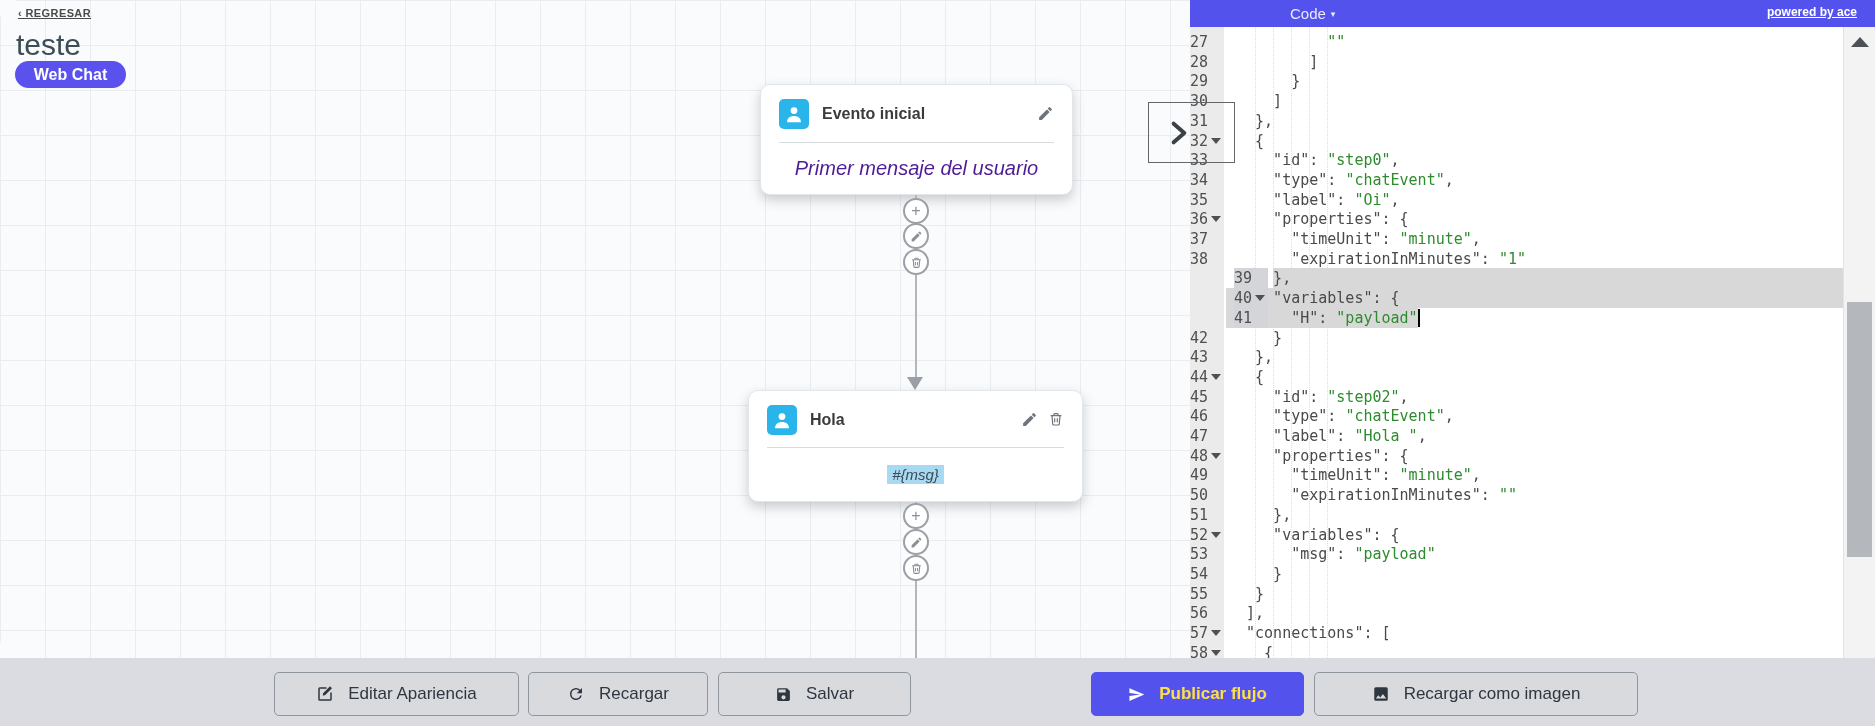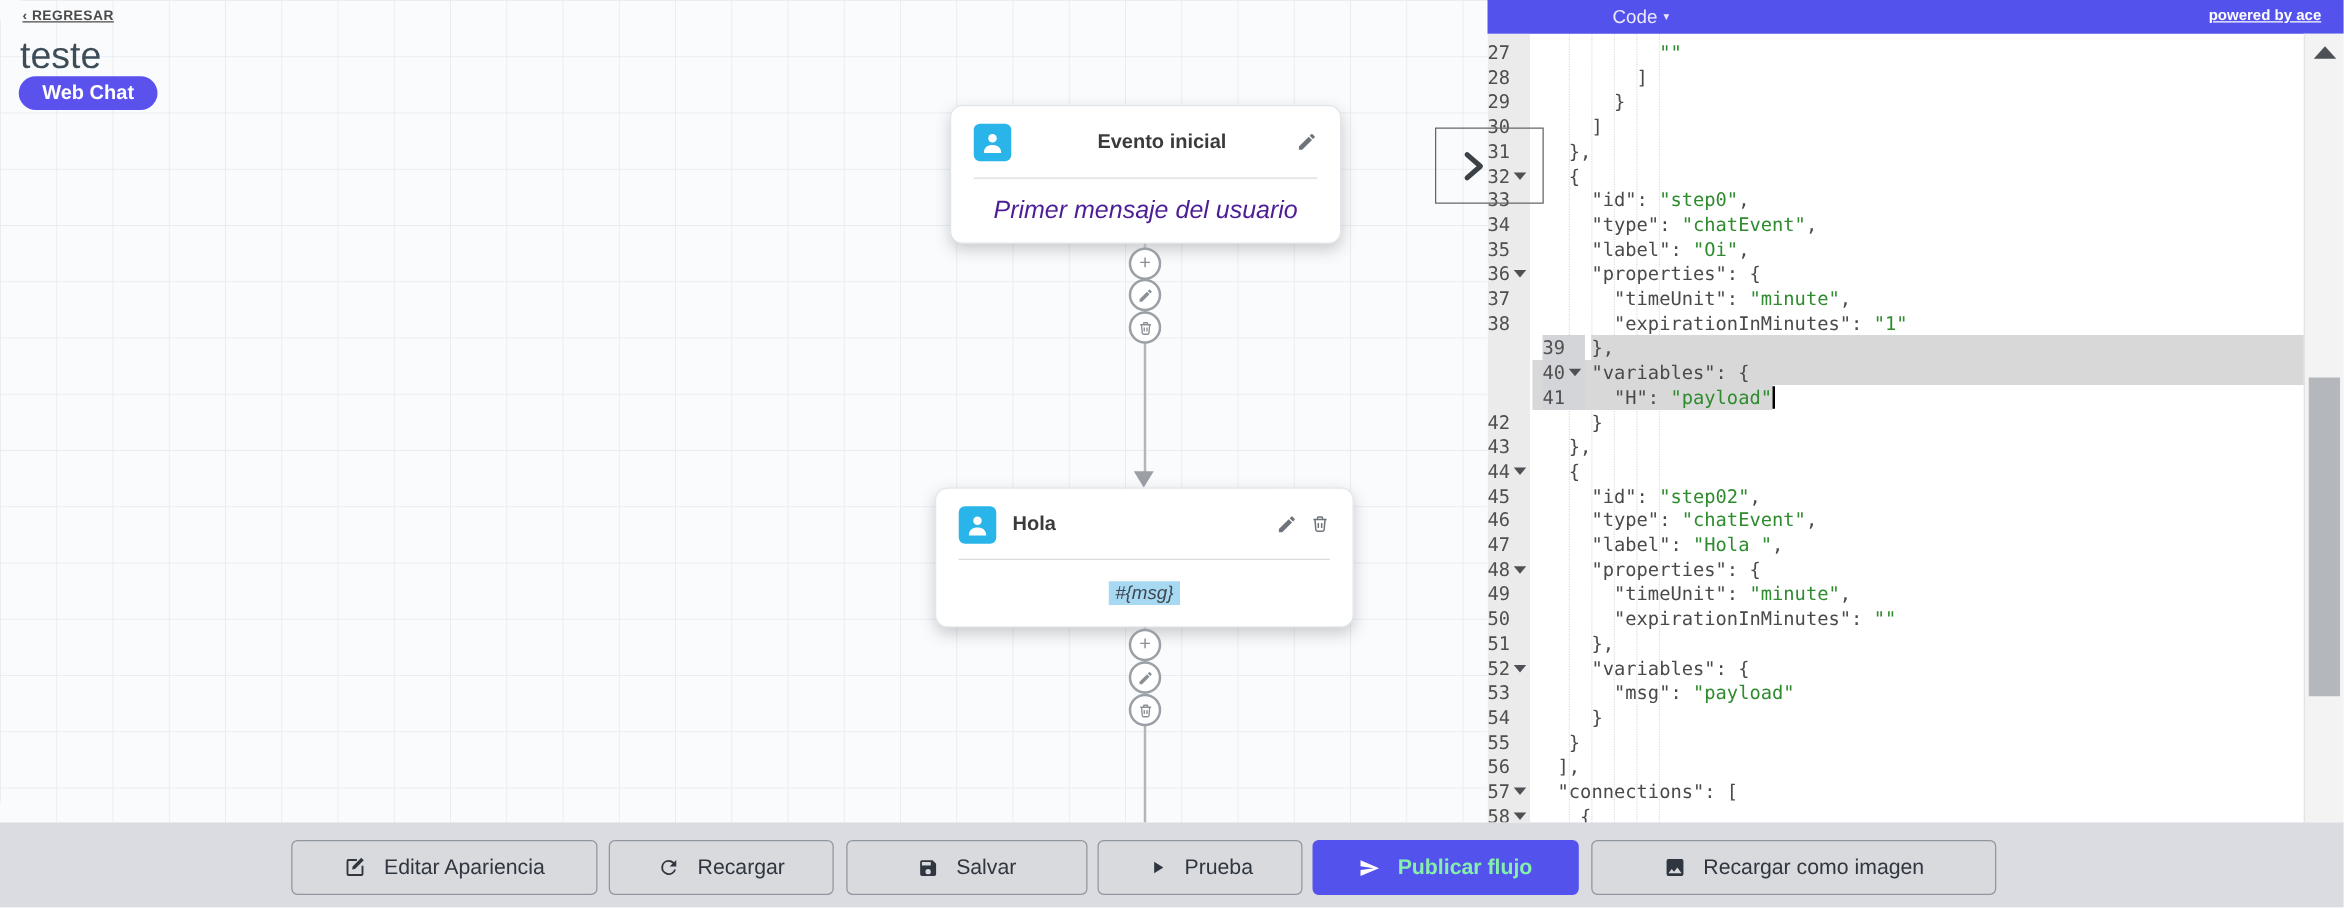--- a/index.html
+++ b/index.html
@@ -15,21 +15,21 @@
 
   .back-link { position:absolute; left:18px; top:7px; font-size:11px; font-weight:bold;
     color:#4a4a4a; text-decoration:underline; letter-spacing:.4px; cursor:pointer; }
   .flow-title { position:absolute; left:16px; top:28px; font-size:30px; font-weight:500; color:#3d4d57; }
   .channel-badge { position:absolute; left:15px; top:61px; width:111px; height:27px; border-radius:14px;
     background:#5b52ee; color:#fff; font-size:16px; font-weight:bold; display:flex; align-items:center; justify-content:center; }
 
   
   .node { position:absolute; background:#fff; border:1px solid #e3e6e9; border-radius:10px;
     box-shadow:0 5px 12px rgba(60,64,67,.25); }
-  .node-1 { left:760px; top:84px; width:313px; height:111px;text-align:center; }
+  .node-1 { left:760px; top:84px; width:313px; height:111px; }
   .node-2 { left:748px; top:390px; width:335px; height:112px; }
   .node-head { position:absolute; left:0; top:0; right:0; height:57px; display:flex; align-items:center; padding:0 18px; }
   .node-avatar { width:30px; height:30px; border-radius:5px; background:#29b5ea; display:flex; align-items:center; justify-content:center; flex:0 0 auto; }
   .node-title { margin-left:13px; font-size:16px; font-weight:bold; color:#3b3b3b; flex:1 1 auto; }
   .node-actions { display:flex; gap:10px; color:#6e747a; }
   .node-actions svg { display:block; cursor:pointer; }
   .node-divider { position:absolute; left:18px; right:18px; height:0; border-top:1px solid #d9dcde; }
   .node-1 .node-divider { top:57px; } .node-2 .node-divider { top:56px; }
   .node-body { position:absolute; left:0; right:0; bottom:0; display:flex; align-items:center; justify-content:center; }
   .node-1 .node-body { top:58px; } .node-2 .node-body { top:57px; }
@@ -75,23 +75,23 @@
   
   .scrollbar { position:absolute; right:0; top:27px; width:32px; height:631px; background:#f3f3f3; border-left:1px solid #e3e3e3; }
   .scroll-up { position:absolute; left:7px; top:10px; width:0; height:0;
     border-left:9px solid transparent; border-right:9px solid transparent; border-bottom:10px solid #4d5156; cursor:pointer; }
   .scroll-thumb { position:absolute; left:3px; top:275px; width:25px; height:255px; background:#b4b8bc; cursor:pointer; }
 
   
   .toolbar { position:absolute; left:0; top:658px; width:1875px; height:68px; background:#dbdce2; }
   .tb-btn { position:absolute; top:14px; height:44px; background:#d9dade; border:1px solid #8f969e; border-radius:5px;
     display:flex; align-items:center; justify-content:center; gap:14px; font-size:17px; color:#2f3640;
-    font-family:"Liberation Sans",sans-serif; cursor:pointer; }
+    font-family:"Liberation Sans",sans-serif; cursor:pointer;margin-left:41px; }
   .tb-btn svg { flex:0 0 auto; }
-  .tb-btn.primary { background:#5352ed; border-color:#5352ed; color:#86efac; font-weight:bold; }
+  .tb-btn.primary { background:#5352ed; border-color:#5352ed; color:#fde047; font-weight:bold; }
 </style>
 </head>
 <body>
 
 <div class="app">
 
   <div class="canvas">
     <div class="back-link">‹ REGRESAR</div>
     <div class="flow-title">teste</div>
     <div class="channel-badge">Web Chat</div>
@@ -289,26 +289,20 @@
           <path d="M17.65 6.35A7.96 7.96 0 0 0 12 4a8 8 0 1 0 7.73 10h-2.08A6 6 0 1 1 12 6c1.66 0 3.14.69 4.22 1.78L13 11h7V4l-2.35 2.35z"></path>
         </svg>
       <span>Recargar</span>
     </div>
     <div class="tb-btn" style="left:677px; width:193px;">
       <svg width="17" height="17" viewBox="0 0 24 24" fill="#2f3640">
           <path d="M17 3H5a2 2 0 0 0-2 2v14a2 2 0 0 0 2 2h14a2 2 0 0 0 2-2V7l-4-4zm-5 16a3 3 0 1 1 0-6 3 3 0 0 1 0 6zm3-10H5V5h10v4z"></path>
         </svg>
       <span>Salvar</span>
     </div>
-    <div class="tb-btn" style="left:878px; width:164px;">
-      <svg width="16" height="16" viewBox="0 0 24 24" fill="#2f3640">
-          <path d="M8 5v14l11-7z"></path>
-        </svg>
-      <span>Prueba</span>
-    </div>
     <div class="tb-btn primary" style="left:1050px; width:213px;">
       <svg width="17" height="17" viewBox="0 0 24 24" fill="#fff">
           <path d="M2.01 21 23 12 2.01 3 2 10l15 2-15 2z"></path>
         </svg>
       <span>Publicar flujo</span>
     </div>
     <div class="tb-btn" style="left:1273px; width:324px;">
       <svg width="18" height="18" viewBox="0 0 24 24" fill="#2f3640">
           <path d="M21 19V5a2 2 0 0 0-2-2H5a2 2 0 0 0-2 2v14a2 2 0 0 0 2 2h14a2 2 0 0 0 2-2zM8.5 13.5l2.5 3.01L14.5 12l4.5 6H5l3.5-4.5z"></path>
         </svg>

